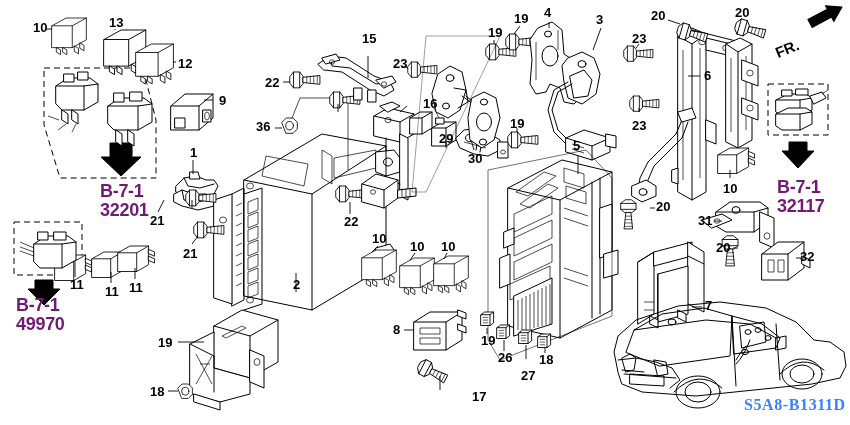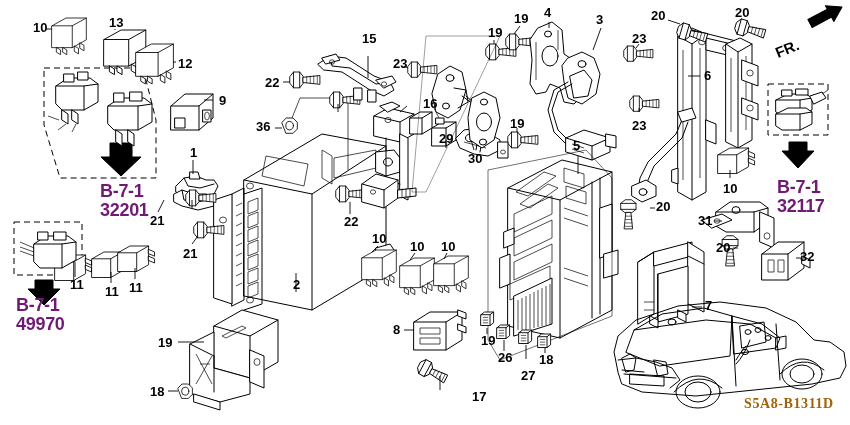--- a/index.html
+++ b/index.html
@@ -37,24 +37,24 @@
     font-family:"Liberation Sans",sans-serif;
     font-size:15px;
     font-weight:bold;
     color:#000;
     transform:rotate(-22deg);
     transform-origin:left bottom;
   }
   .code{
     position:absolute;
     font-family:"Liberation Serif",serif;
-    font-size:14px;
+    font-size:16px;
     font-weight:bold;
     letter-spacing:0.6px;
-    color:#a16207;
+    color:#3b82f6;
     white-space:nowrap;
   }
 </style>
 </head>
 <body>
 
 <div id="sheet">
 
   <svg id="art" viewBox="0 0 850 425" xmlns="http://www.w3.org/2000/svg">
     <defs>

